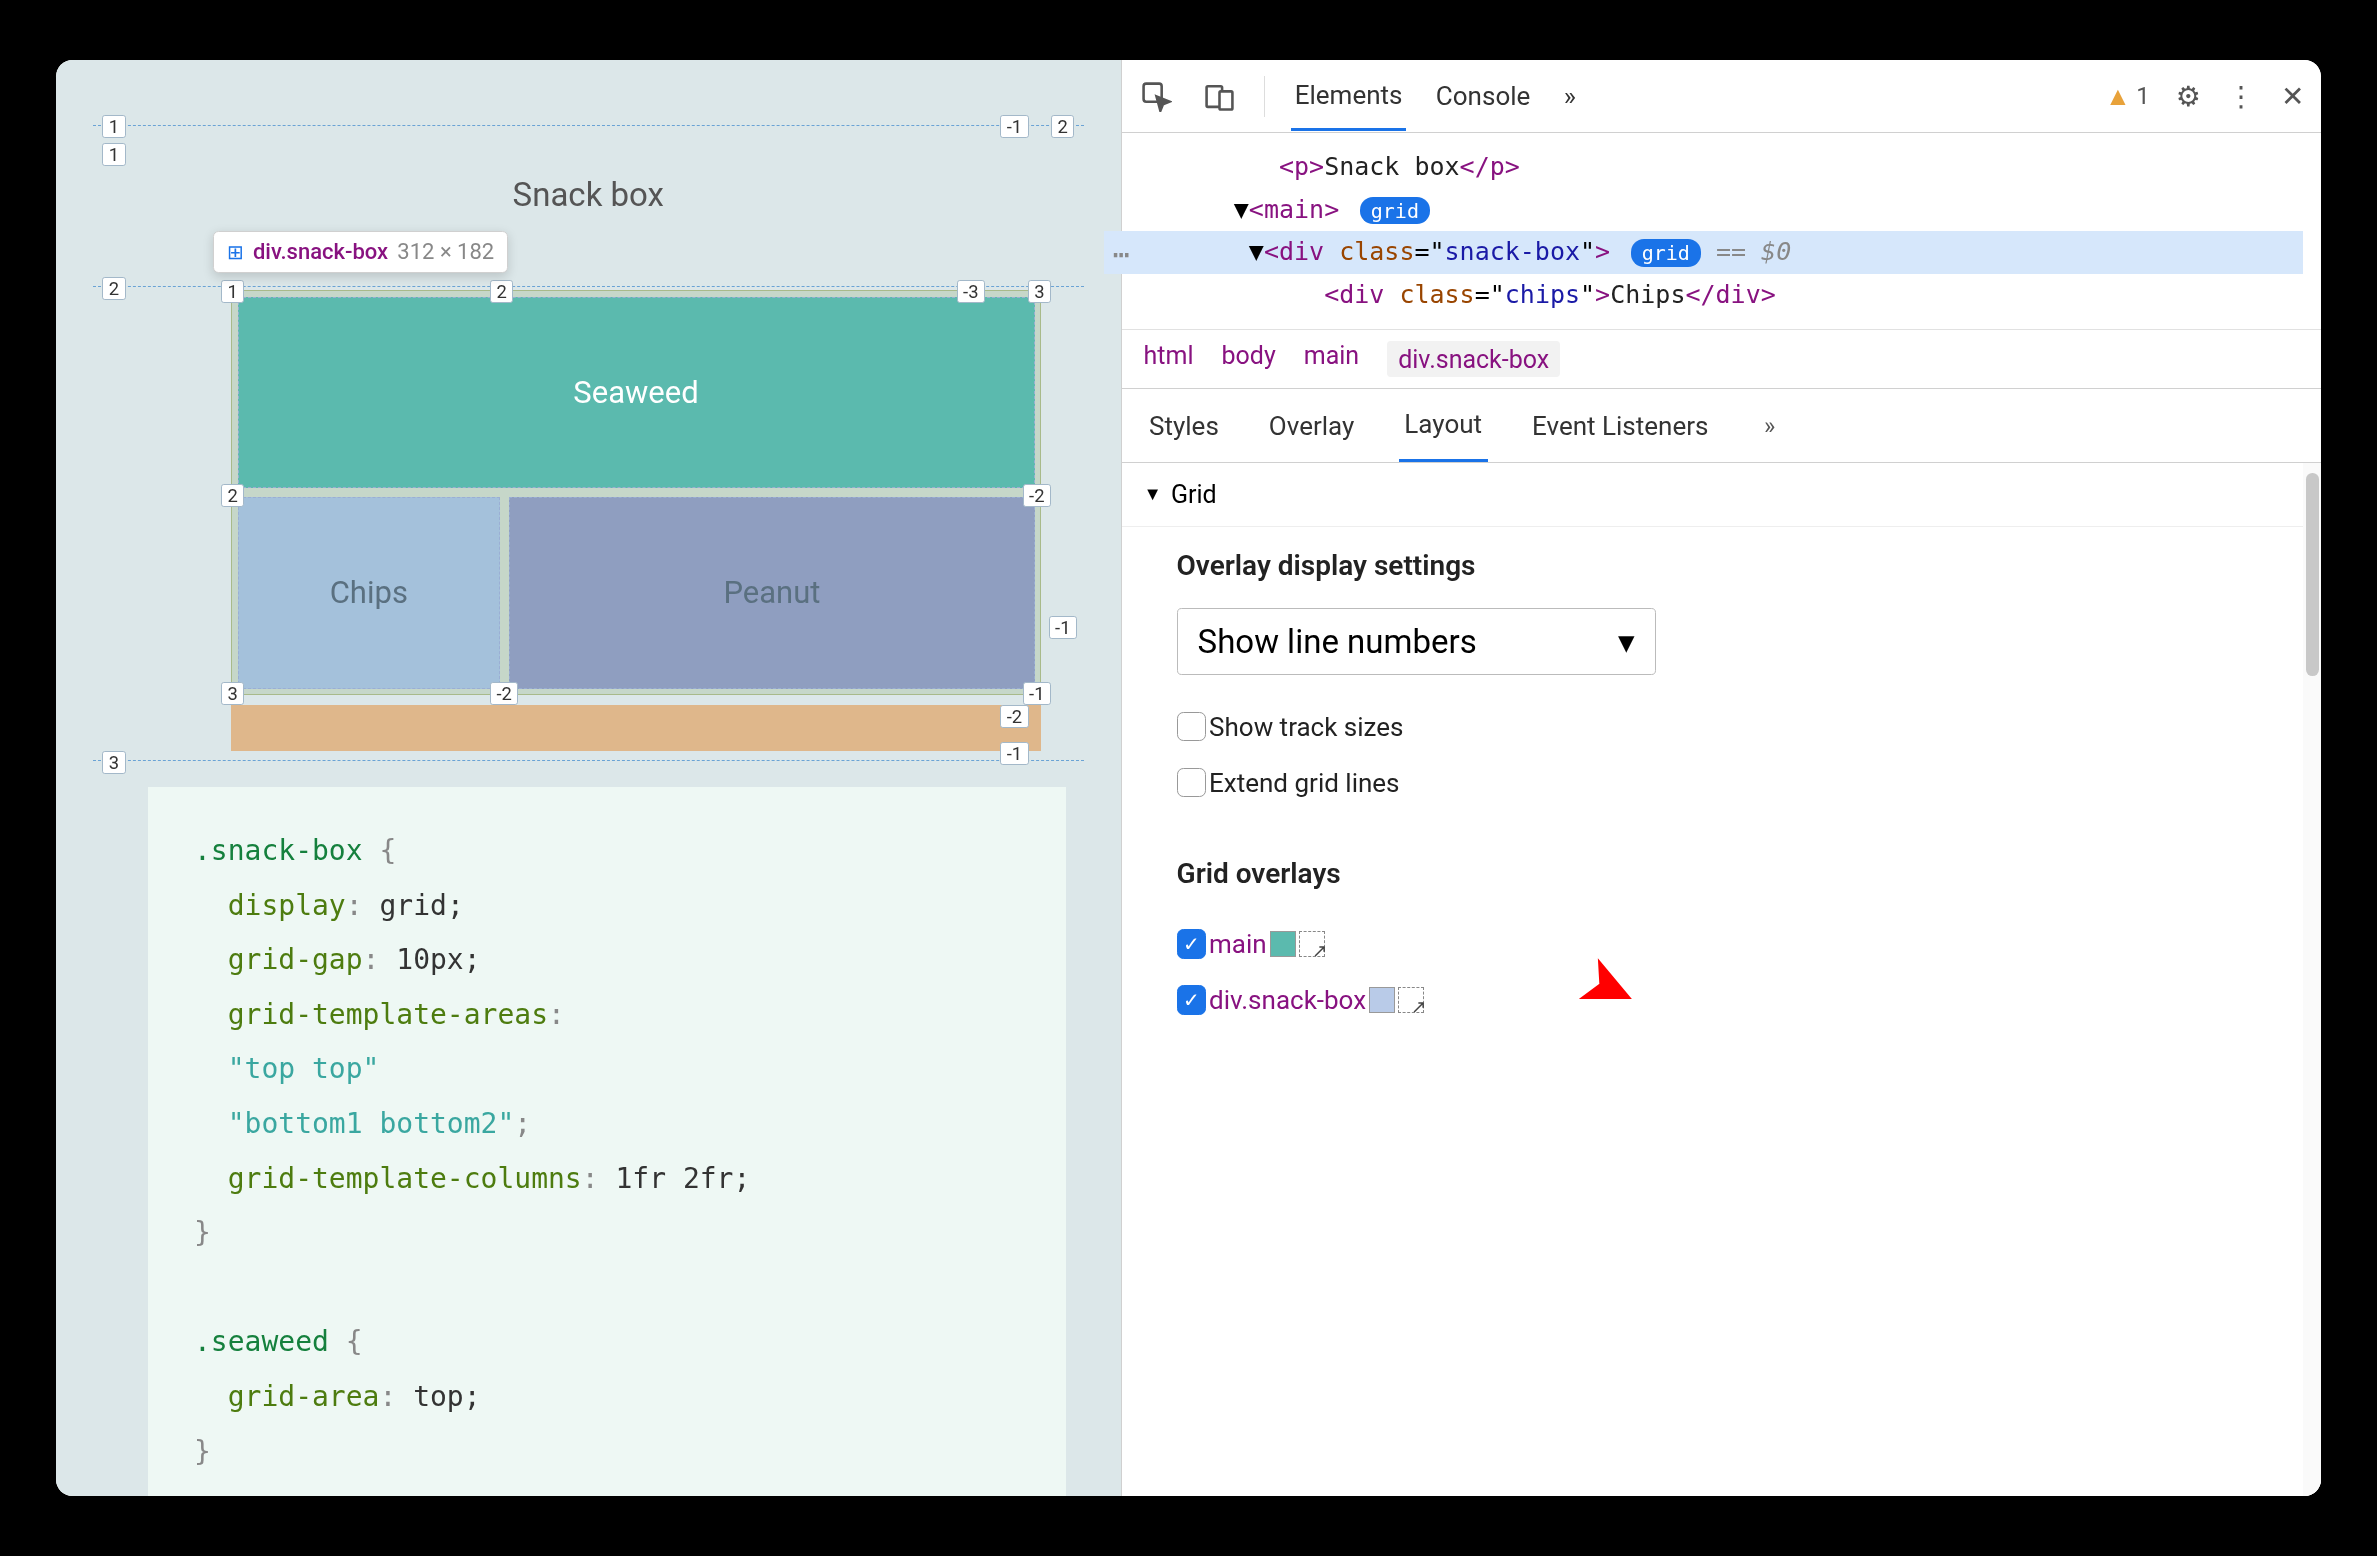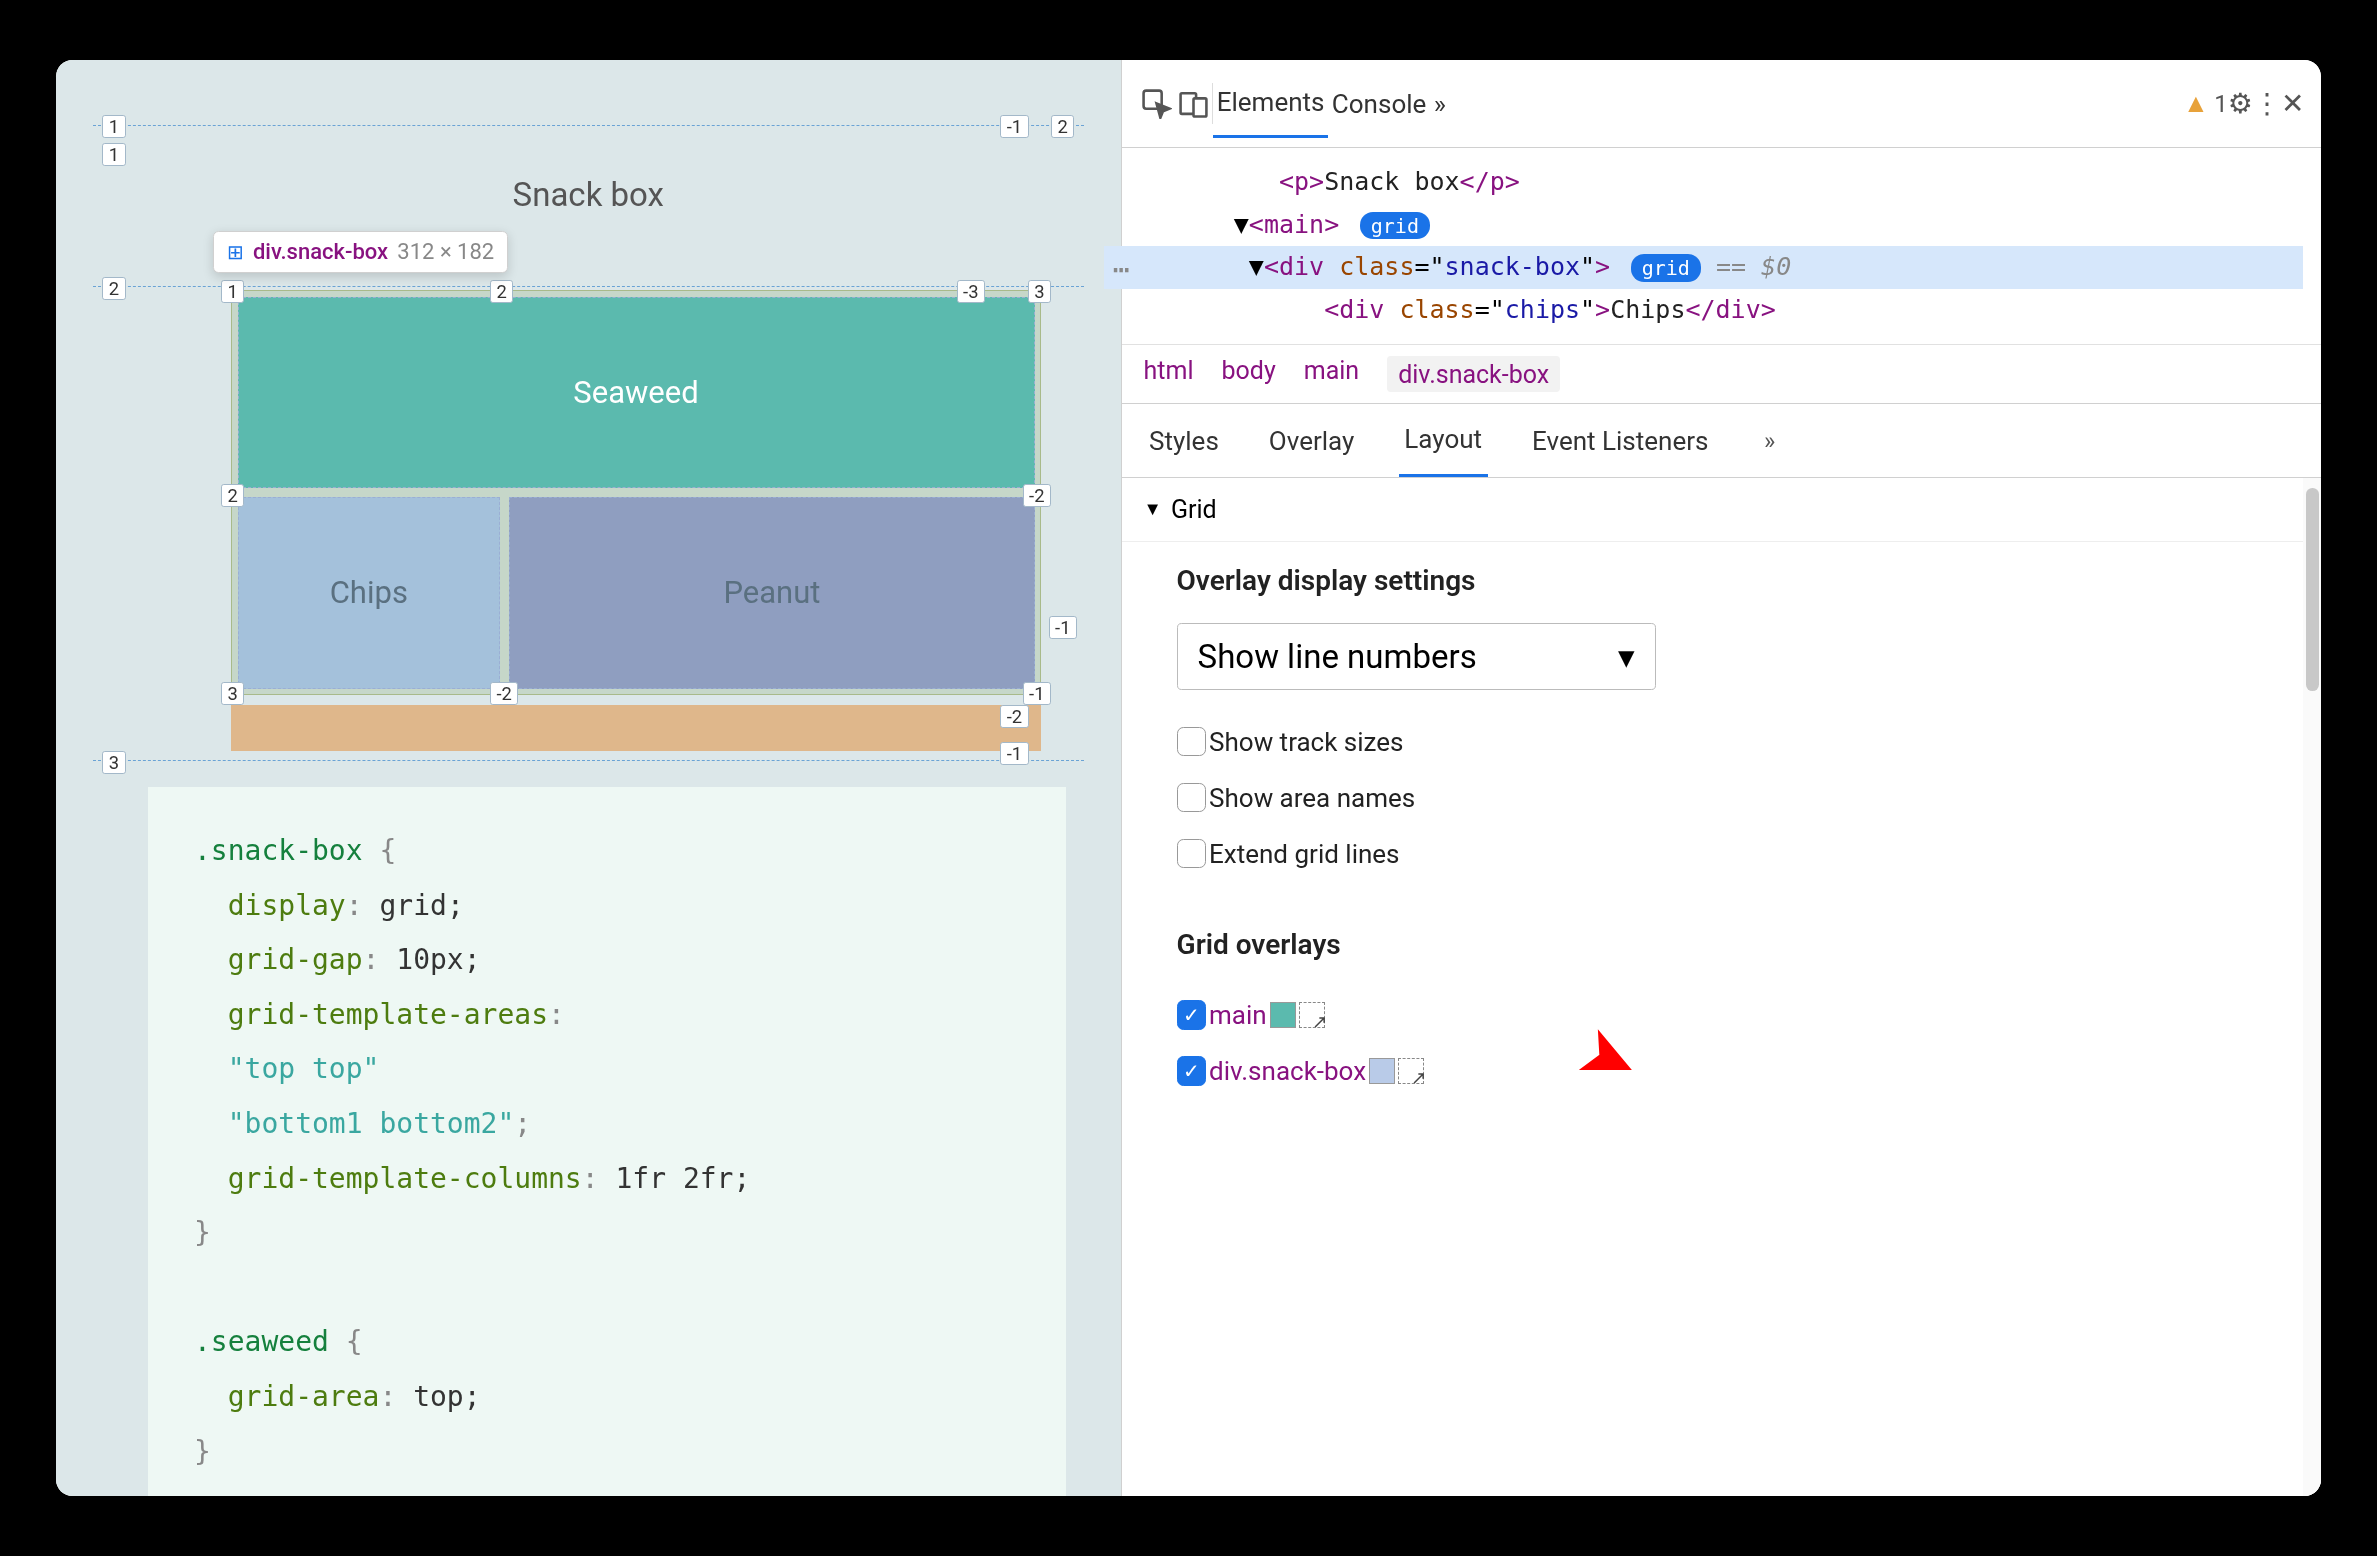--- a/index.html
+++ b/index.html
@@ -71,21 +71,21 @@
   white-space: pre;
 }
 .css-sel { color: #15803d; }
 .css-prop { color: #4d7c0f; }
 .css-punc { color: #888; }
 .css-val { color: #333; }
 .css-str { color: #3aa7a0; }
 
 
 .right-pane { flex: 1; background: #fff; display: flex; flex-direction: column; border-left: 1.8px solid #d0d0d0; }
-.dt-toolbar { height: 88px; border-bottom: 0.9px solid #d0d0d0; display: flex; align-items: center; padding: 0 16.6px; }
+.dt-toolbar { height: 73px; border-bottom: 0.9px solid #d0d0d0; display: flex; align-items: center; padding: 0 16.6px; gap: 26px; }
 .dt-toolbar .icon-btn { width: 37px; height: 37px; display: flex; align-items: center; justify-content: center; color: #555; }
 .dt-toolbar .divider { width: 0.9px; height: 41px; background: #ddd; }
 .dt-tab { font-size: 26px; color: #333; padding: 18.4px 3.7px; }
 .dt-tab.active { border-bottom: 3.7px solid #1a73e8; }
 .warn-badge { margin-left: auto; display: flex; align-items: center; gap: 5.5px; color: #555; font-size: 24px; }
 .warn-tri { color: #e8a23a; font-size: 26px; }
 .gear, .kebab, .close-x { font-size: 28px; color: #555; }
 
 .dom-tree { padding: 13px 18.4px 13px 37px; font-family: "SF Mono", Menlo, monospace; font-size: 25px; line-height: 1.7; border-bottom: 0.9px solid #e1e1e1; }
 .dom-line { white-space: pre; }
@@ -253,24 +253,20 @@
         <div class="dropdown">
           <span>Show line numbers</span>
           <span>▾</span>
         </div>
         <label class="check-row">
           <span class="checkbox"></span>
           <span>Show track sizes</span>
         </label>
         <label class="check-row">
           <span class="checkbox"></span>
-          <span>Show area names</span>
-        </label>
-        <label class="check-row">
-          <span class="checkbox"></span>
           <span>Extend grid lines</span>
         </label>
       </div>
 
       <div class="sect-inner" style="padding-top:9.2px; position:relative;">
         <div class="sect-title">Grid overlays</div>
         <div class="check-row overlay-row">
           <span class="checkbox checked">✓</span>
           <span class="name">main</span>
           <span class="swatch" style="background:#5bbaae"></span>

